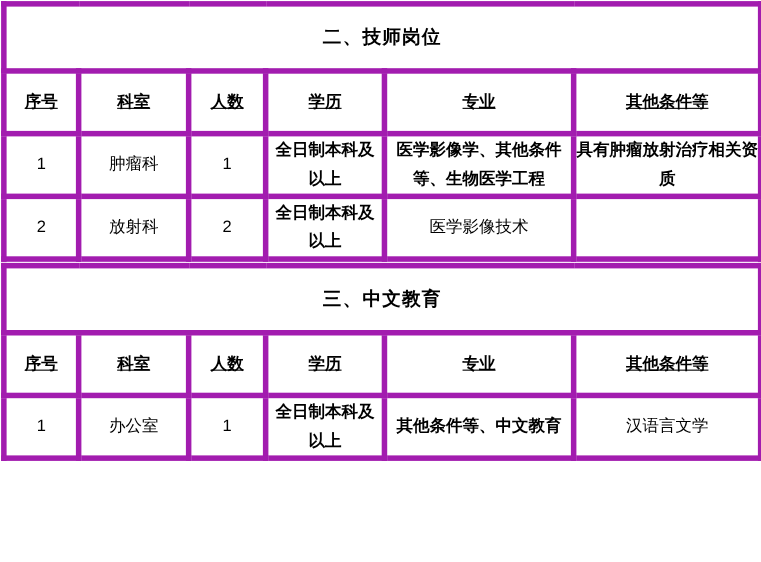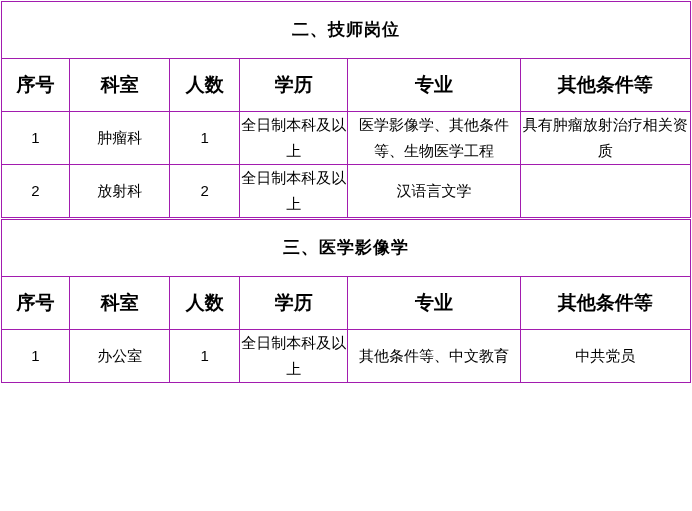--- a/index.html
+++ b/index.html
@@ -20,49 +20,51 @@
     position: relative;
     box-sizing: border-box;
   }
   table.doc-table {
     border-collapse: collapse;
     width: 690px;
     margin: 1px 0 0 1px;
     table-layout: fixed;
   }
   table.doc-table td {
-    border: 1px solid #a21caf;
+    border: 5px solid #a21caf;
     padding: 0;
     vertical-align: middle;
     text-align: center;
   }
   .section-title {
     font-size: 17px;
     font-weight: bold;
     letter-spacing: 1px;
     height: 56px;
     line-height: 56px;
     padding: 0;
   }
   .hdr {
-    font-size: 19px;
+    font-size: 15px;
     font-weight: bold;
     height: 52px;
     line-height: 52px;
+    text-decoration: underline;
   }
   .cell {
     font-size: 15px;
     line-height: 26px;
     padding: 7px 6px;
   }
   .cell-num {
     font-size: 15px;
   }
   .cell-left-pad {
     padding: 7px 8px;
+    font-weight: bold;
   }
   
   col.c1 { width: 68px; }
   col.c2 { width: 100px; }
   col.c3 { width: 70px; }
   col.c4 { width: 108px; }
   col.c5 { width: 172px; }
   col.c6 { width: 170px; }
 </style>
 </head>
@@ -97,51 +99,51 @@
         <td class="cell cell-num">1</td>
         <td class="cell cell-left-pad">全日制本科及以上</td>
         <td class="cell cell-left-pad">医学影像学、其他条件等、生物医学工程</td>
         <td class="cell cell-left-pad">具有肿瘤放射治疗相关资质</td>
       </tr>
       <tr>
         <td class="cell cell-num">2</td>
         <td class="cell">放射科</td>
         <td class="cell cell-num">2</td>
         <td class="cell cell-left-pad">全日制本科及以上</td>
-        <td class="cell">汉语言文学</td>
+        <td class="cell">医学影像技术</td>
         <td class="cell"></td>
       </tr>
     </tbody>
   </table>
 
   <table class="doc-table">
     <colgroup>
       <col class="c1">
         <col class="c2">
         <col class="c3">
         <col class="c4">
         <col class="c5">
         <col class="c6">
     </colgroup>
     <tbody>
       <tr>
-        <td class="section-title" colspan="6">三、医学影像学</td>
+        <td class="section-title" colspan="6">三、中文教育</td>
       </tr>
       <tr>
         <td class="hdr">序号</td>
         <td class="hdr">科室</td>
         <td class="hdr">人数</td>
         <td class="hdr">学历</td>
         <td class="hdr">专业</td>
         <td class="hdr">其他条件等</td>
       </tr>
       <tr>
         <td class="cell cell-num">1</td>
         <td class="cell">办公室</td>
         <td class="cell cell-num">1</td>
         <td class="cell cell-left-pad">全日制本科及以上</td>
         <td class="cell cell-left-pad">其他条件等、中文教育</td>
-        <td class="cell">中共党员</td>
+        <td class="cell">汉语言文学</td>
       </tr>
     </tbody>
   </table>
 
 </div>
 
 </body></html>

